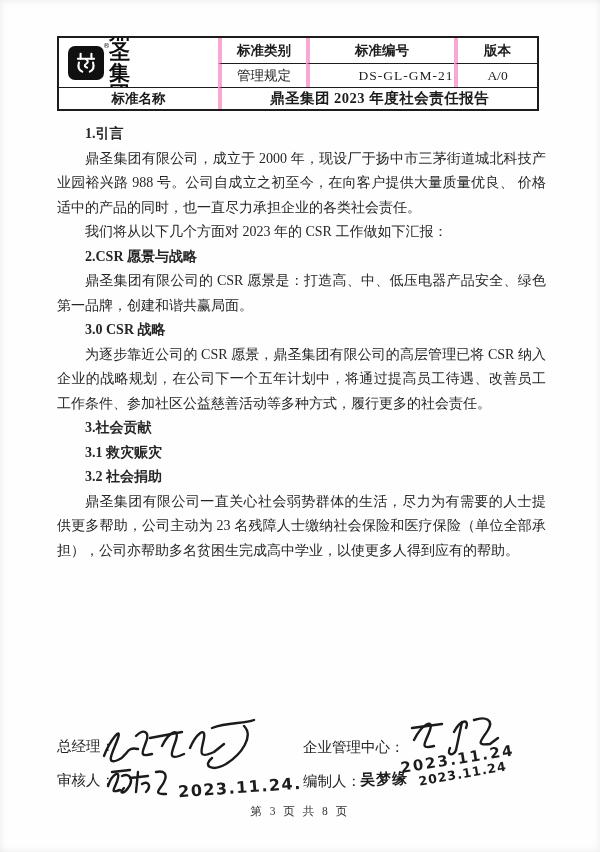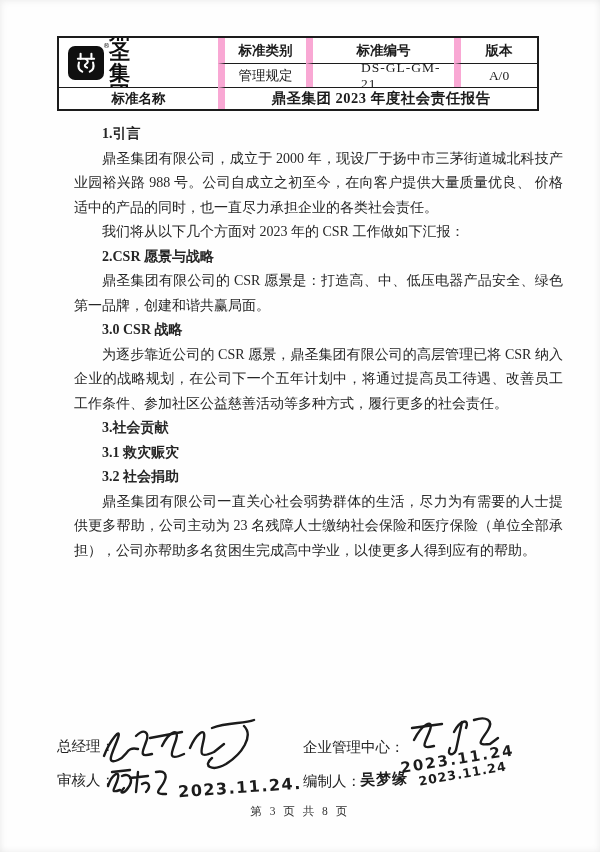--- a/index.html
+++ b/index.html
@@ -18,21 +18,21 @@
     border:2px solid #1c1c1c;
     display:grid;
     grid-template-columns:159px 88px 148px 1fr;
     grid-template-rows:25px 24px 1fr;
     background:#fff;
   }
   .cell {
     display:flex; align-items:center; justify-content:center;
     font-size:13.5px; color:#1c1c1c; overflow:hidden;
   }
-  .cell.bl { border-left:7px solid #f9a8d4; }
+  .cell.bl { border-left:4px solid #f9a8d4; }
   .cell.bt { border-top:1px solid #1c1c1c; }
   .cell.hdr { font-weight:bold; }
   .cell.mono { letter-spacing:1px;padding-left:48px; }
   .logo-cell {
     grid-column:1; grid-row:1 / span 2;
     display:flex; align-items:center; justify-content:flex-start;
     padding-left:9px; gap:5px;
   }
   .title-cell { grid-column:2 / span 3; font-weight:bold; font-size:14.5px; letter-spacing:0.5px;text-align:center; }
 
@@ -42,21 +42,21 @@
   .reg { position:absolute; top:-4px; right:-6px; font-size:7px; color:#1c1c1c;
          font-family:"DejaVu Sans",sans-serif; }
   .logo-text { display:flex; flex-direction:row; line-height:1; }
   .logo-cn { font-size:21px; font-weight:900; letter-spacing:1.5px; color:#0d0d0d;
              font-family:"DejaVu Sans",sans-serif; }
   .logo-en { font-size:7.5px; font-weight:bold; letter-spacing:1.7px; color:#0d0d0d;
              font-family:"DejaVu Sans",sans-serif; margin-top:2px;text-align:center; }
 
   
   .doc-body {
-    position:absolute; left:74px; top:122px; width:489px;
+    position:absolute; left:57px; top:122px; width:489px;
     font-size:14px; line-height:24.5px; text-align:justify; color:#262626;
   }
   .doc-body p { text-indent:2em; }
   .doc-body p.h { font-weight:bold; }
 
   
   .sig-label { position:absolute; font-size:14.5px; color:#242424; white-space:nowrap; }
   .sig-svg { position:absolute; overflow:visible; }
   .sig-svg path { fill:none; stroke:#1b1b1b; stroke-width:2.4; stroke-linecap:round; stroke-linejoin:round; }
   .hand { position:absolute; font-family:"DejaVu Sans",sans-serif; font-weight:bold;

